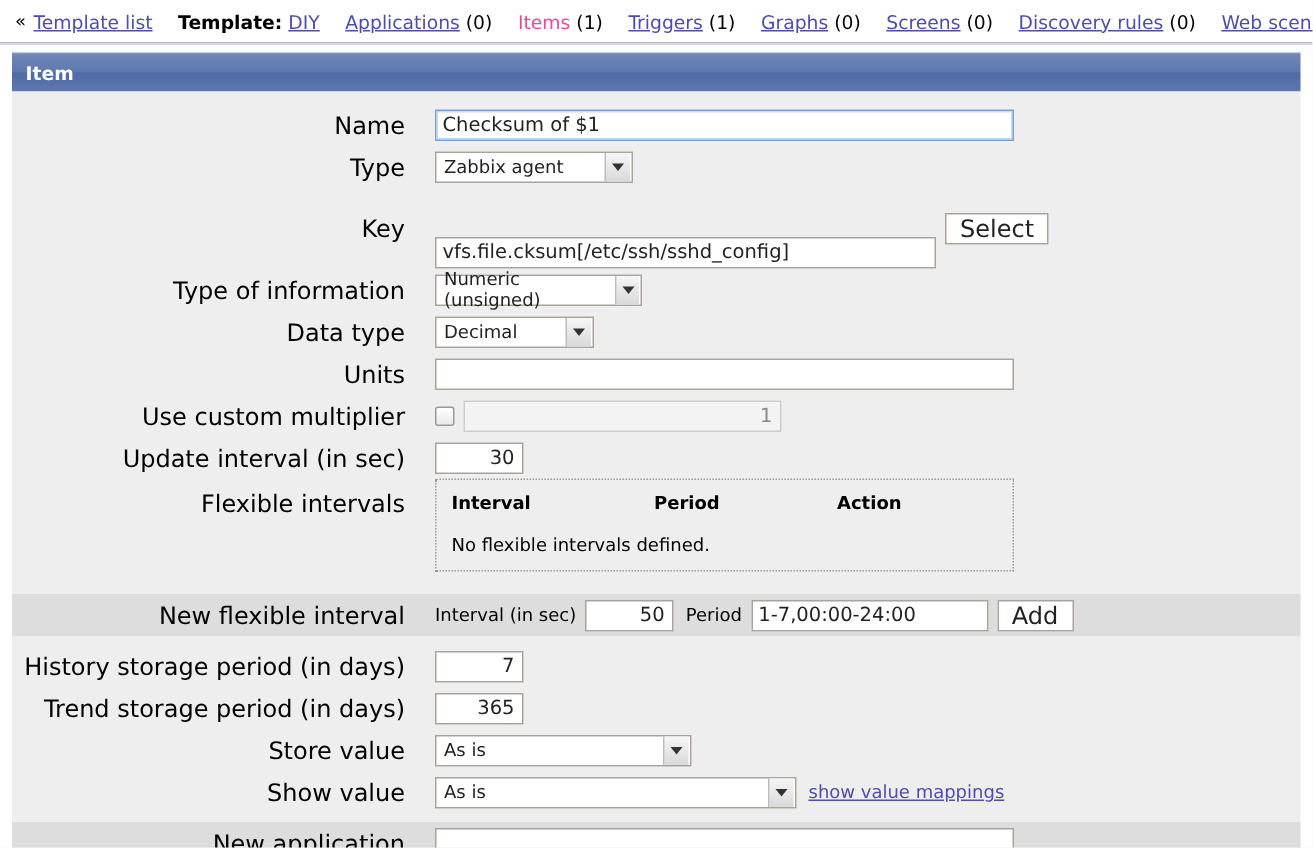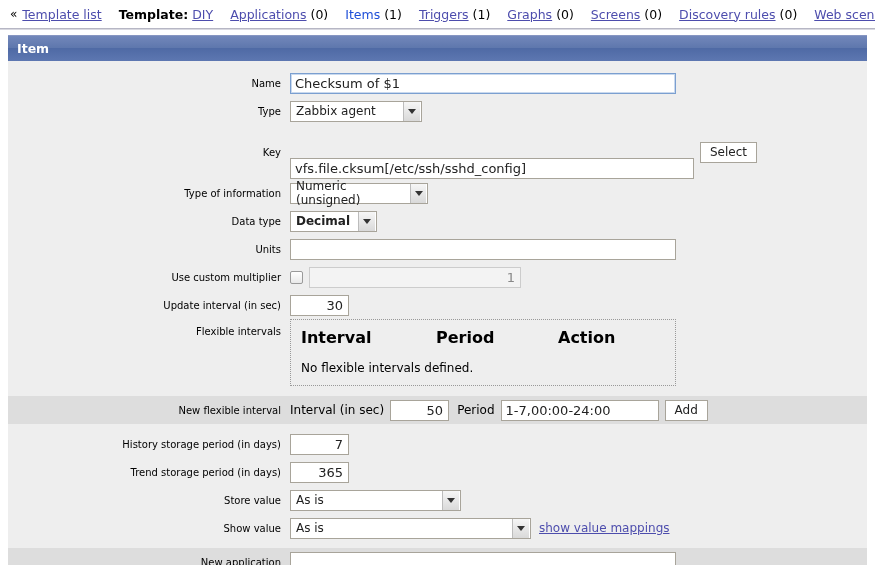--- a/index.html
+++ b/index.html
@@ -29,21 +29,21 @@
   .nav-chev {
     color: #000;
     margin-right: 5px;
     font-size: 12px;
   }
   .nav-link {
     color: #4d4dad;
     text-decoration: underline;
     cursor: pointer;
   }
-  .nav-plain { color: #1d4ed8; }
+  .nav-plain { color: #ec4899; }
   .nav-bold {
     font-weight: bold;
     color: #000;
     margin-right: 4px;
     text-align: right;
   }
   .nav-count {
     color: #000;
     margin-left: 4px;
   }
@@ -90,23 +90,23 @@
     min-height: 28px;
     padding: 0;
   }
   .row.shaded {
     background: #dddddd;
   }
   .label {
     width: 282px;
     min-width: 282px;
     text-align: right;
-    padding-right: 9px;
-    box-sizing: border-box;
-    font-size: 10px;
+    padding-right: 20px;
+    box-sizing: border-box;
+    font-size: 16px;
     color: #000;
   }
   .field {
     display: flex;
     align-items: center;
     flex: 1;
   }
 
   
   input[type="text"] {
@@ -128,21 +128,21 @@
     text-align: right;
     padding-right: 5px;
   }
   input.disabled {
     background: #f3f3f3;
     border: 1px solid #cccccc;
     color: #888888;
   }
 
   .w-name   { width: 386px; }
-  .w-key    { width: 404px; margin-top: 33px; }
+  .w-key    { width: 334px; margin-top: 33px; }
   .w-units  { width: 386px; }
   .w-mult   { width: 212px; }
   .w-small  { width: 59px; }
   .w-period { width: 158px; }
   .w-app    { width: 386px; }
 
   
   .cbox {
     width: 13px;
     height: 13px;
@@ -178,50 +178,50 @@
     justify-content: center;
   }
   .caret {
     width: 0; height: 0;
     border-left: 4px solid transparent;
     border-right: 4px solid transparent;
     border-top: 5px solid #333333;
   }
   .sel-type   { width: 132px; }
   .sel-info   { width: 138px; }
-  .sel-data   { width: 87px; font-weight: bold; }
+  .sel-data   { width: 106px; }
   .sel-store  { width: 171px; }
   .sel-show   { width: 241px; }
 
   
   .btn {
     height: 21px;
     box-sizing: border-box;
     border: 1px solid #a8a49a;
     background: #ffffff;
-    font-size: 12px;
+    font-size: 16px;
     color: #222;
     padding: 0 9px;
     line-height: 19px;
     cursor: pointer;
     display: inline-block;
   }
 
   
   .flexbox {
     border: 1px dotted #999999;
     background: #eeeeee;
     width: 386px;
     box-sizing: border-box;
     padding: 8px 0 10px 10px;
   }
   .flexbox .hdr {
     display: flex;
     font-weight: bold;
-    font-size: 16px;
+    font-size: 12px;
     margin-bottom: 14px;
   }
   .flexbox .hdr .c1 { width: 135px; }
   .flexbox .hdr .c2 { width: 122px; }
   .flexbox .hdr .c3 { width: 90px; }
   .flexbox .empty {
     font-size: 12px;
     color: #000;
   }
 

